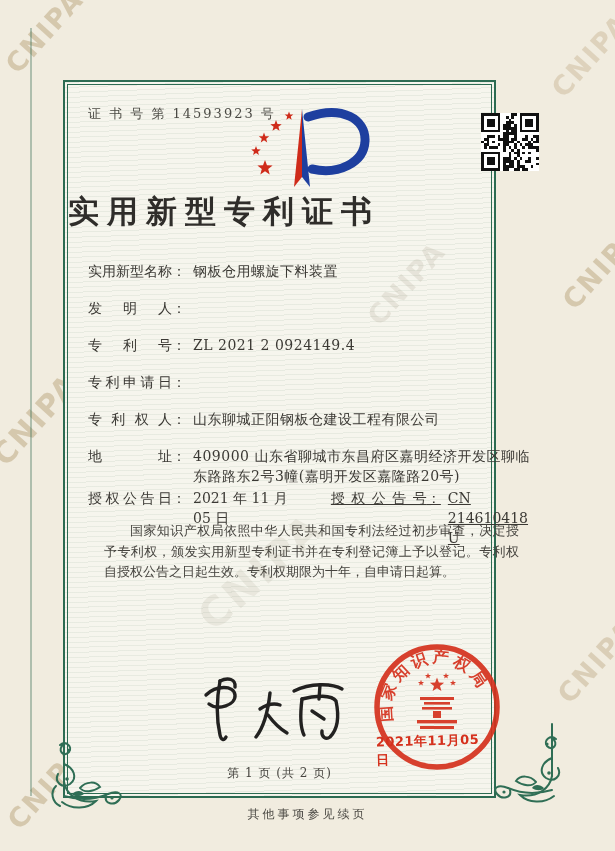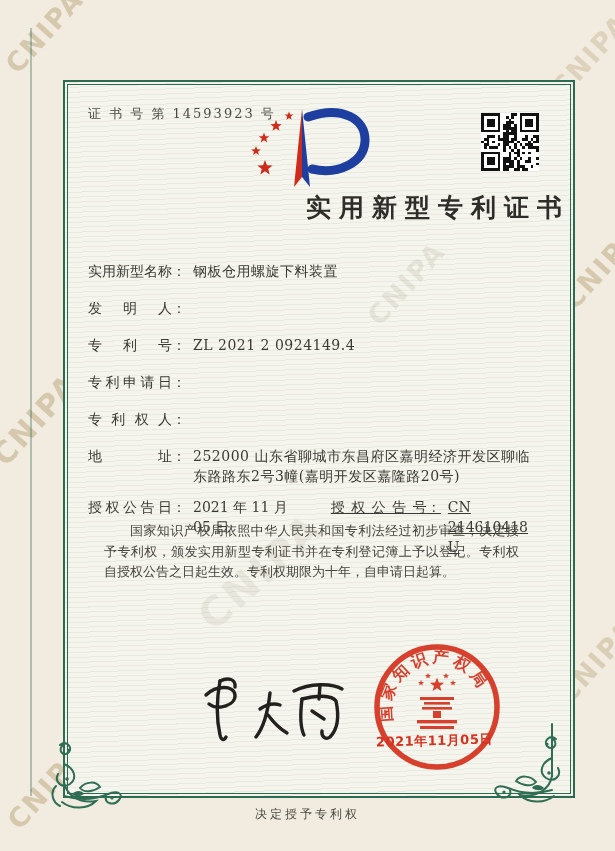--- a/index.html
+++ b/index.html
@@ -17,49 +17,49 @@
   .wm4 { left:551px; top:252px; }
   .wm5 { left:-4px;  top:772px; }
   .wm6 { left:546px; top:646px; color:rgba(185,163,123,0.4); }
   .wm-in1 { left:356px; top:268px; color:rgba(150,138,115,0.16); z-index:4; }
   .wm-in2 { left:210px; top:556px; color:rgba(150,138,115,0.13); transform:rotate(-42deg) scale(1.5); z-index:4; }
 
   .edge-line { position:absolute; left:30px; top:28px; width:2px; height:768px;
                background:rgba(50,105,80,0.35); z-index:1; }
 
   
-  .frame { position:absolute; left:63px; top:80px; width:512px; height:718px;
+  .frame { position:absolute; left:63px; top:80px; width:433px; height:718px;
            border:2px solid #2c6b52; padding:2px; z-index:2;
            background:#f6f5ed;
            background-image:repeating-linear-gradient(178deg,
              rgba(104,140,112,0.10) 0px, rgba(104,140,112,0.10) 1px,
              transparent 1px, transparent 5px); }
   .frame-inner { position:relative; width:100%; height:100%;
                  border:1px solid #2c6b52; }
 
   .certno { position:absolute; left:20px; top:20px; font-size:13px;
             letter-spacing:2px; color:#4b4a44; }
 
   .qr { position:absolute; left:413px; top:28px; width:58px; height:58px; }
 
   .logo { position:absolute; left:170px; top:20px; width:136px; height:88px; }
 
-  .title { position:absolute; left:0; top:106px; width:100%; text-align:right;
-           font-size:25px; font-weight:bold; letter-spacing:8px; color:#2f2d2a; }
+  .title { position:absolute; left:0; top:106px; width:100%; text-align:left;
+           font-size:31px; font-weight:bold; letter-spacing:8px; color:#2f2d2a; }
 
   
   .fields { position:absolute; left:20px; top:176px; width:452px;
             font-size:14px; color:#3b3934; }
   .frow { display:flex; line-height:20px; margin-bottom:17px; }
   .flabel { display:inline-block; width:84px; text-align:justify;
             text-align-last:justify; flex:none; }
   .fcolon { flex:none; margin-right:7px; }
   .fvalue { flex:1; letter-spacing:0.5px; }
   .grant-row { display:flex; line-height:20px; margin-top:2px; }
-  .gpair { display:flex;margin-top:9px; }
+  .gpair { display:flex; }
   .gpair.second { margin-left:34px;text-decoration:underline; }
   .gpair.second .flabel { width:96px; }
 
   
   .paras { position:absolute; left:20px; top:420px; width:447px;
            font-size:13px; line-height:20.5px; color:#45433e;
            text-align:justify; }
   .paras p { text-indent:2em; margin:16px; }
 
   
@@ -281,25 +281,26 @@
             <span class="fcolon">：</span>
           <span class="fvalue">ZL 2021 2 0924149.4</span>
         </div>
         <div class="frow">
           <span class="flabel">专利申请日</span>
             <span class="fcolon">：</span>
         </div>
         <div class="frow">
           <span class="flabel">专利权人</span>
             <span class="fcolon">：</span>
+          <span class="fvalue">山东聊城正阳钢板仓建设工程有限公司</span>
         </div>
         <div class="frow" style="margin-bottom:0;">
           <span class="flabel">地址</span>
             <span class="fcolon">：</span>
-          <span class="fvalue">252000 山东省聊城市东昌府区嘉明经济开发区聊临东路路东2号3幢(嘉明开发区嘉隆路20号)</span>
+          <span class="fvalue">409000 山东省聊城市东昌府区嘉明经济开发区聊临东路路东2号3幢(嘉明开发区嘉隆路20号)</span>
         </div>
         <div class="grant-row">
           <span class="gpair">
             <span class="flabel">授权公告日</span>
               <span class="fcolon">：</span>
             <span>2021 年 11 月 05 日</span>
           </span>
           <span class="gpair second">
             <span class="flabel">授权公告号</span>
               <span class="fcolon">：</span>
@@ -356,20 +357,21 @@
           <rect x="49" y="56" width="34" height="3"></rect>
           <rect x="53" y="61" width="26" height="2.6"></rect>
           <rect x="51" y="66" width="30" height="2.6"></rect>
           <rect x="62" y="70" width="8" height="7"></rect>
           <rect x="46" y="79" width="40" height="3.4"></rect>
           <rect x="49" y="85" width="34" height="3"></rect>
         </g>
       </svg>
       <div class="seal-date">2021年11月05日</div>
 
+      <div class="pageinfo">第 1 页 (共 2 页)</div>
     </div>
   </div>
 
   <svg class="ornament orn-bl" viewBox="0 0 88 88">
     <g fill="none" stroke="#2f6e55" stroke-width="2" stroke-linecap="round">
       <path d="M18,6 C18,22 18,40 18,56"></path>
       <path d="M18,18 C10,24 18,32 23,26 C27,21 20,14 14,19"></path>
       <path d="M18,38 C28,42 32,52 24,58 C16,63 8,56 12,48"></path>
       <path d="M18,56 C20,68 32,78 50,75 C42,83 26,84 16,76"></path>
       <path d="M18,70 C32,74 48,74 62,68"></path>
@@ -395,14 +397,14 @@
       <path d="M34,60 C40,53 50,53 54,59 C47,64 38,65 34,60"></path>
     </g>
     <g fill="#2f6e55">
       <circle cx="23" cy="22" r="1.6"></circle>
       <circle cx="21" cy="51" r="1.8"></circle>
       <circle cx="66" cy="70" r="1.6"></circle>
       <path d="M26,66 C30,62 36,62 38,66 C34,69 28,69 26,66 Z"></path>
     </g>
   </svg>
 
-  <div class="note">决定授予专利权</div>
+  <div class="note">其他事项参见续页</div>
 </div>
 
 </body></html>

